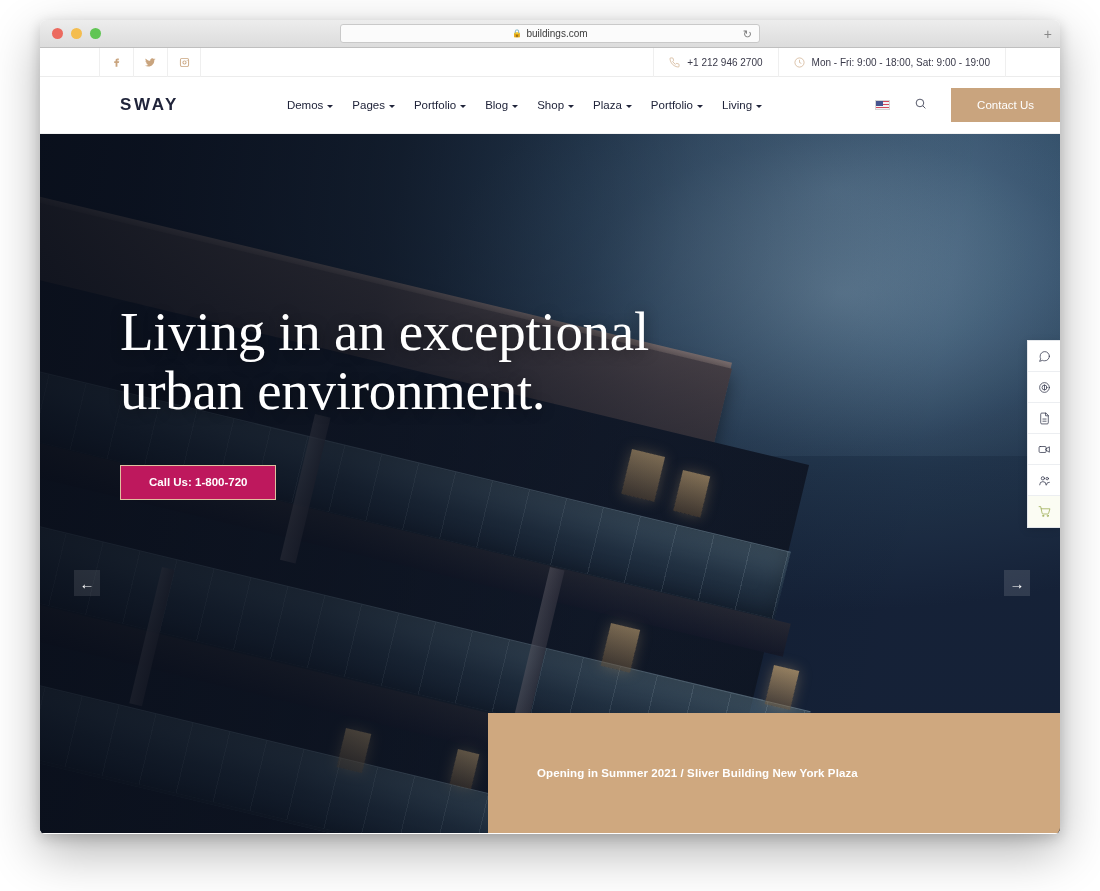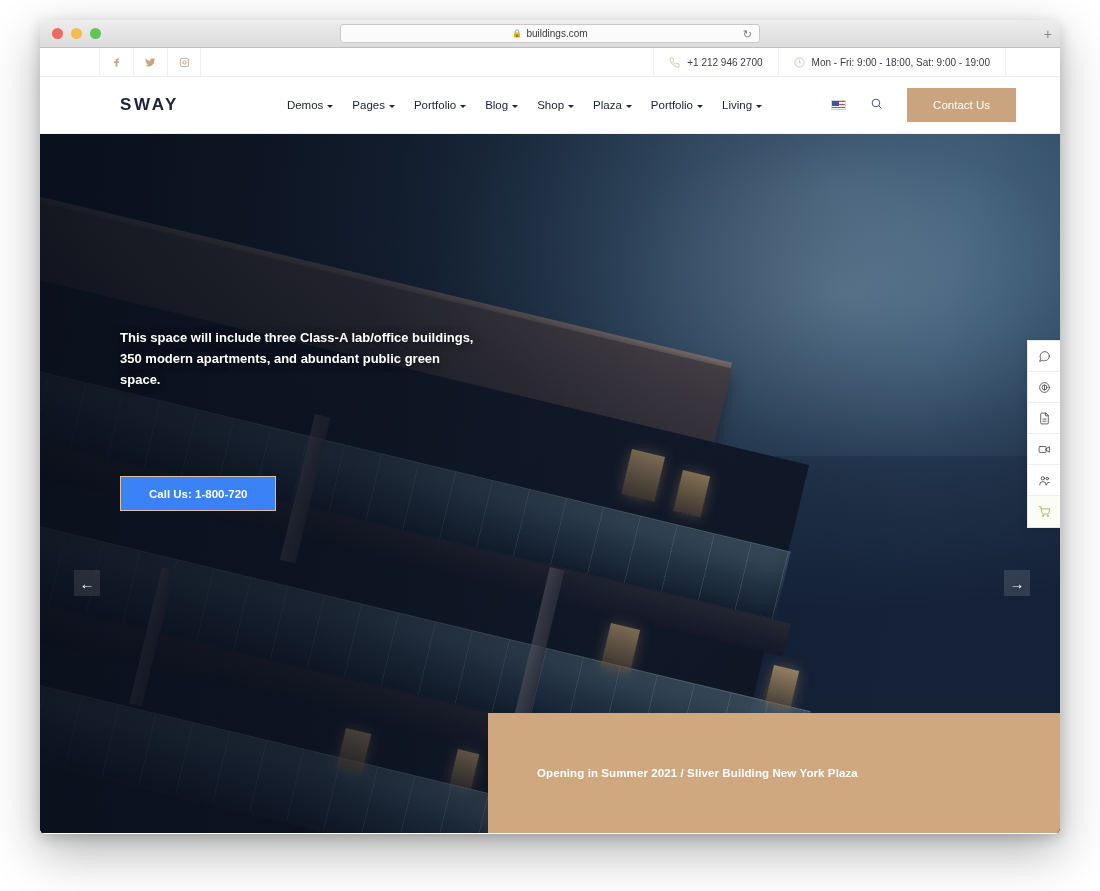--- a/index.html
+++ b/index.html
@@ -170,21 +170,20 @@
     border-left: 3px solid transparent;
     border-right: 3px solid transparent;
     border-top: 3.4px solid #20243a;
     margin-top: 2px;
   }
   .nav-right {
     margin-left: auto;
     display: flex;
     align-items: center;
     gap: 24px;
-    margin-right: 44px;
   }
   .flag {
     width: 15px; height: 10px;
     border: 0.5px solid #d4d4d4;
     position: relative;
     overflow: hidden;
     background: #fff;
   }
   .flag .stripes {
     position: absolute; inset: 0;
@@ -349,33 +348,32 @@
     color: #ffffff;
     font-weight: 600;
     width: 360px;
     text-shadow: 0 1px 8px rgba(0,0,0,0.55);
   }
   .hero-actions {
     margin-top: 44px;
     display: flex;
   }
   .btn-primary {
-    background: #3b82f6;
+    background: #be185d;
     color: #ffffff;
     font-size: 11.5px;
     font-weight: bold;
     padding: 4px 28px;
     height: 35px;
     display: flex;
     align-items: center;
     border: 1px solid #e0c0a0;
     font-family: "Liberation Sans", sans-serif;
     cursor: pointer;
     white-space: nowrap;
-    margin-top: 42px;
   }
   .btn-ghost {
     background: rgba(14,20,36,0.55);
     color: #ffffff;
     font-size: 11.5px;
     font-weight: bold;
     padding: 0 28px;
     height: 35px;
     display: flex;
     align-items: center;
@@ -593,24 +591,24 @@
       <div class="win" style="left:58%;top:45%;width:34px;height:46px;"></div>
       <div class="win" style="left:63%;top:48%;width:28px;height:42px;"></div>
       <div class="win" style="left:56%;top:70%;width:30px;height:44px;"></div>
       <div class="win" style="left:30%;top:85%;width:26px;height:40px;"></div>
       <div class="win" style="left:41%;top:88%;width:22px;height:36px;"></div>
       <div class="win" style="left:72%;top:76%;width:26px;height:40px;"></div>
 
       <div class="hero-shade"></div>
 
       <div class="hero-copy">
-        <p class="hero-sub">
-          <span>This space will include three Class-A lab/office buildings, 350</span>
-          <span>modern apartments, and abundant public green space.</span>
-        </p>
+        <h1 class="hero-title">
+          <span>Living in an exceptional</span><br>
+          <span>urban environment.</span>
+        </h1>
         <div class="hero-actions">
           <button class="btn-primary">Call Us: 1-800-720</button>
         </div>
       </div>
 
       <div class="arrow prev">←</div>
       <div class="arrow next">→</div>
 
       <div class="banner">
         <span class="banner-text">Opening in Summer 2021 / Sliver Building New York Plaza</span>

